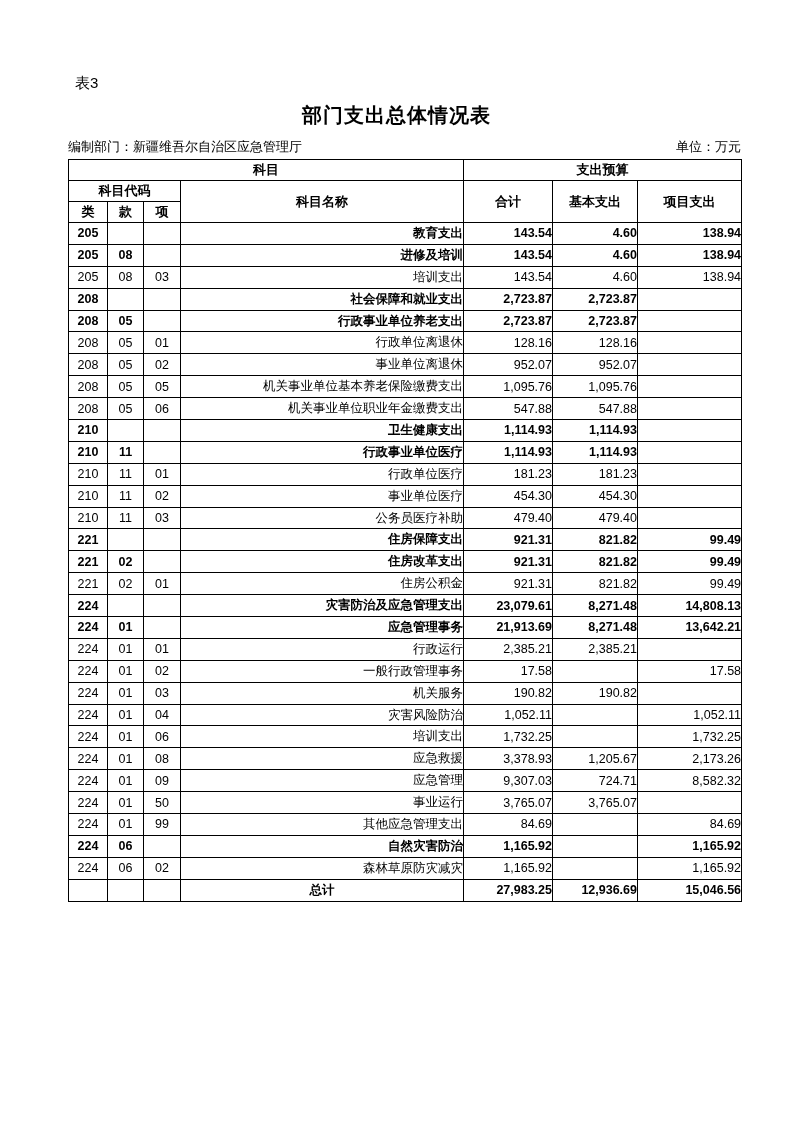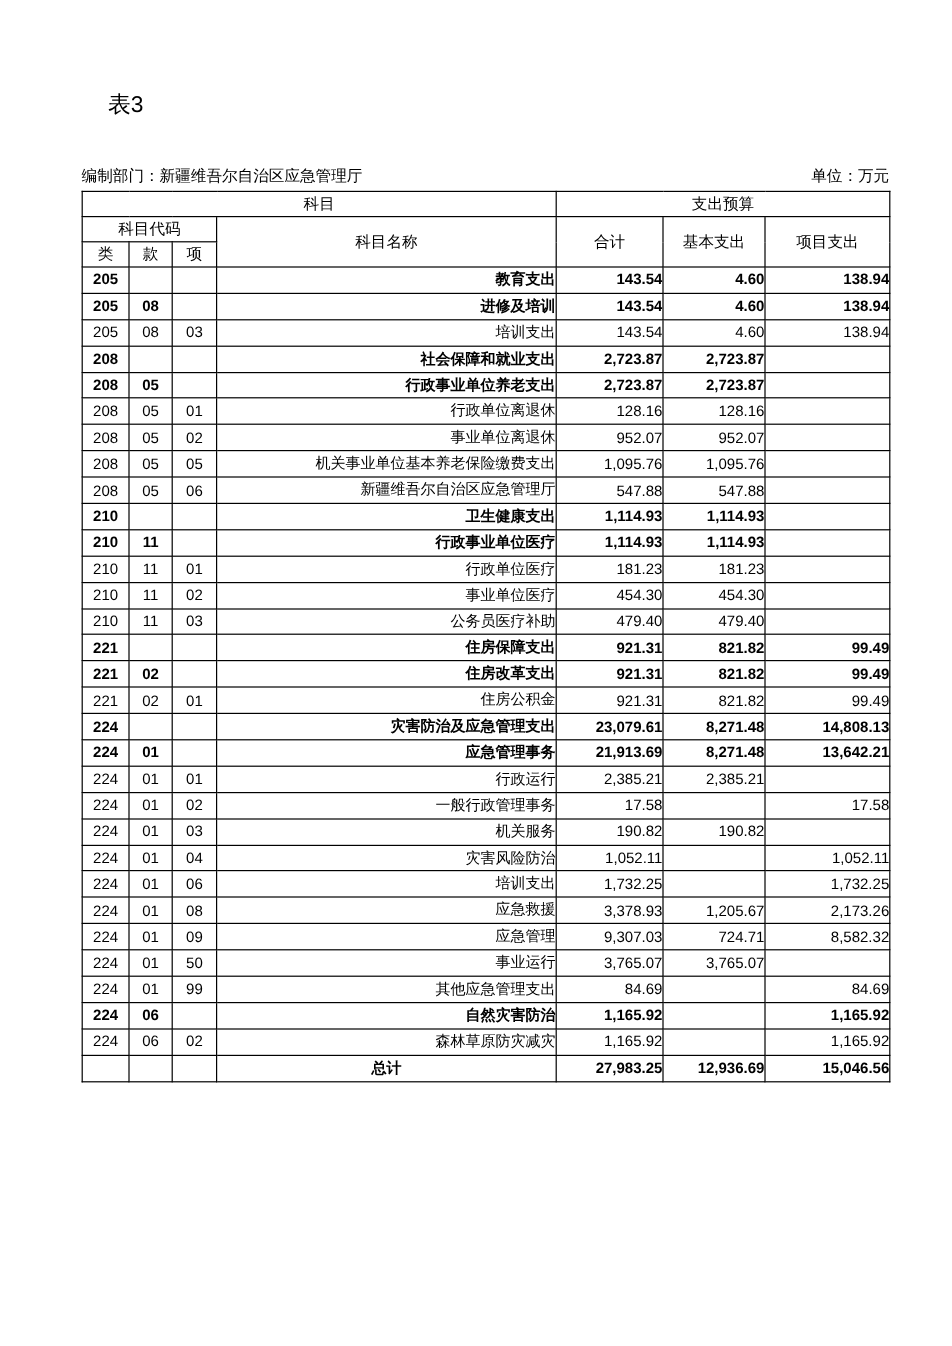--- a/index.html
+++ b/index.html
@@ -6,22 +6,22 @@
   html, body { margin: 0; padding: 0; }
   body {
     width: 793px; height: 1122px;
     background: #ffffff;
     color: #000;
     font-family: "Liberation Sans", "DejaVu Sans", sans-serif;
   }
   .page { position: relative; width: 793px; height: 1122px; background:#fff; overflow:hidden; }
 
   .table-label {
-    position: absolute; left: 90px; top: 74px;
-    font-size: 19px;
+    position: absolute; left: 75px; top: 74px;
+    font-size: 15px;
   }
   .doc-title {
     position: absolute; left: 0; top: 102px; width: 793px;
     text-align: center;
     font-size: 20px; font-weight: bold; letter-spacing: 1px;
   }
   .meta-row {
     position: absolute; left: 68px; top: 138px; width: 673px;
     display: flex; justify-content: space-between;
     font-size: 13px;
@@ -33,21 +33,21 @@
     border-collapse: collapse; table-layout: fixed;
   }
   table.budget th, table.budget td {
     border: 1px solid #000;
     padding: 0;
     overflow: hidden; white-space: nowrap;
     font-size: 12.5px;
     vertical-align: middle;
   }
   table.budget thead th {
-    font-weight: normal; text-align: center;
+    font-weight: bold; text-align: center;
     height: 21px; font-size: 13px;
   }
   table.budget tbody tr { height: 21.9px; }
   td.code { text-align: center; }
   td.name { text-align: right; padding-left: 3px; }
   td.name.lvl2 { padding-left: 16px; }
   td.name.lvl3 { padding-left: 45px; }
   td.name.total-name { text-align: center; padding-left: 0; }
   td.num { text-align: right; padding-right: 4px; }
   tr.bold td { font-weight: bold; }
@@ -57,20 +57,21 @@
     text-align: center; font-size: 13px;
   }
 </style>
 </head>
 <body>
 
 <div class="page">
 
   <div class="table-label">表3</div>
 
+  <div class="doc-title">部门支出总体情况表</div>
 
   <div class="meta-row">
     <span>编制部门：新疆维吾尔自治区应急管理厅</span>
     <span>单位：万元</span>
   </div>
 
   <table class="budget">
     <colgroup>
       <col style="width:39px">
         <col style="width:36px">
@@ -168,21 +169,21 @@
           <td class="code">05</td>
           <td class="name lvl3">机关事业单位基本养老保险缴费支出</td>
           <td class="num">1,095.76</td>
           <td class="num">1,095.76</td>
           <td class="num"></td>
         </tr>
         <tr>
           <td class="code">208</td>
           <td class="code">05</td>
           <td class="code">06</td>
-          <td class="name lvl3">新疆维吾尔自治区应急管理厅</td>
+          <td class="name lvl3">机关事业单位职业年金缴费支出</td>
           <td class="num">547.88</td>
           <td class="num">547.88</td>
           <td class="num"></td>
         </tr>
         <tr class="bold">
           <td class="code">210</td>
           <td class="code"></td>
           <td class="code"></td>
           <td class="name lvl1">卫生健康支出</td>
           <td class="num">1,114.93</td>

